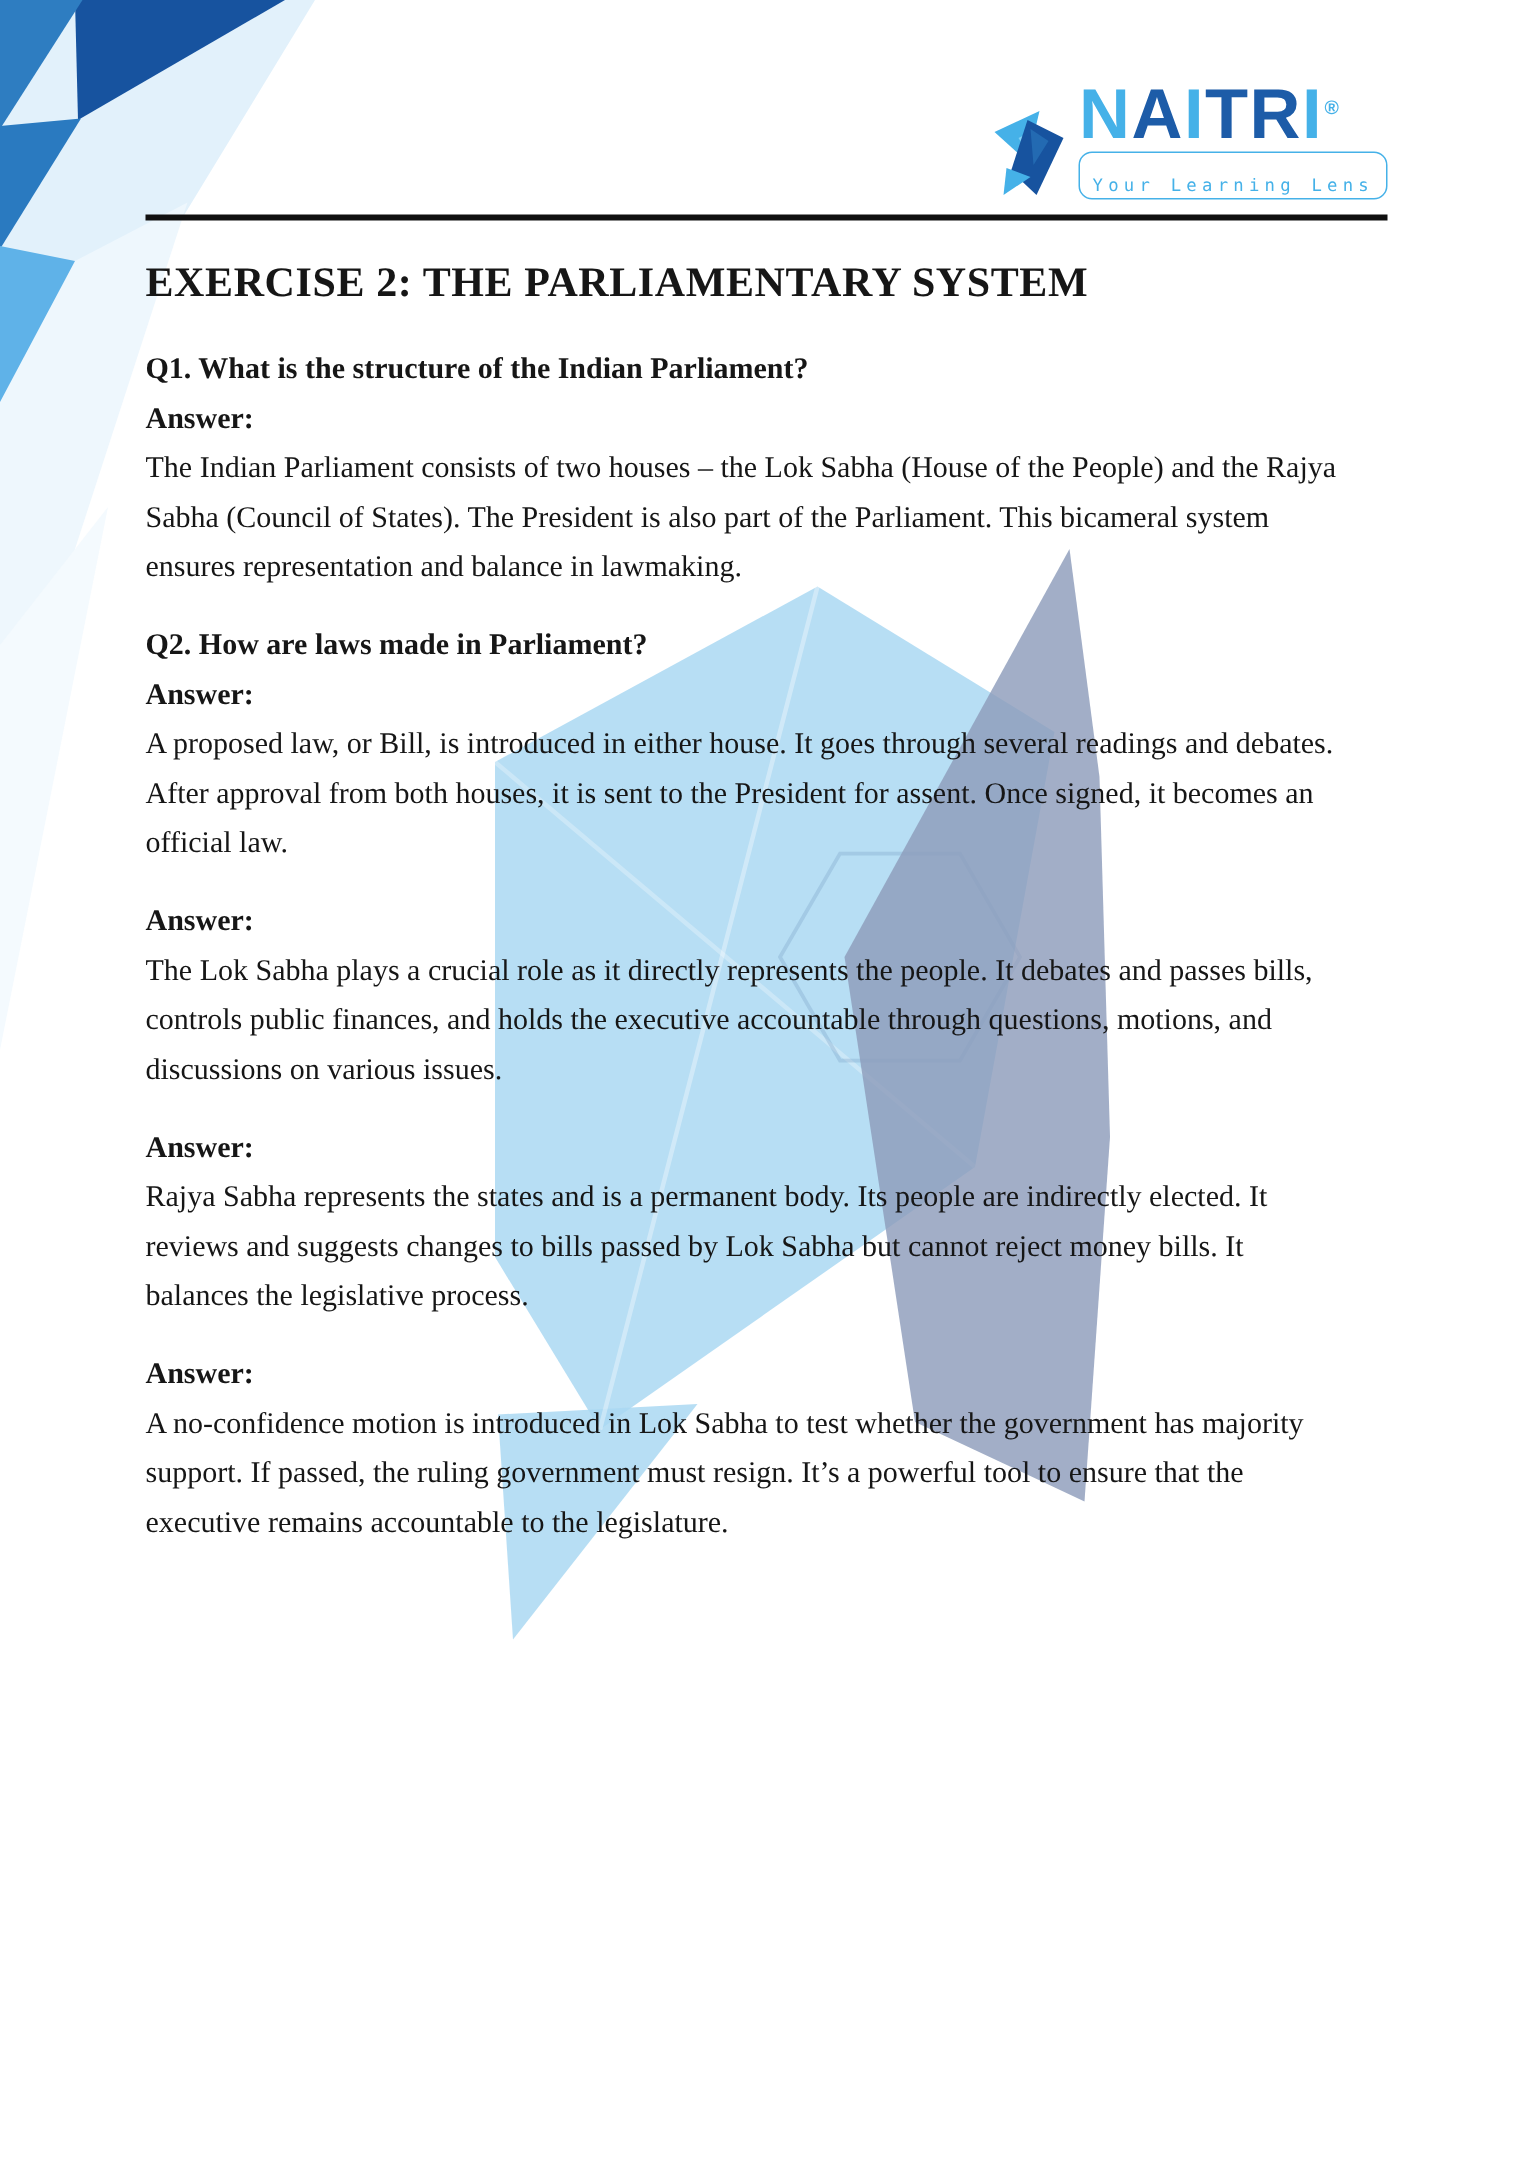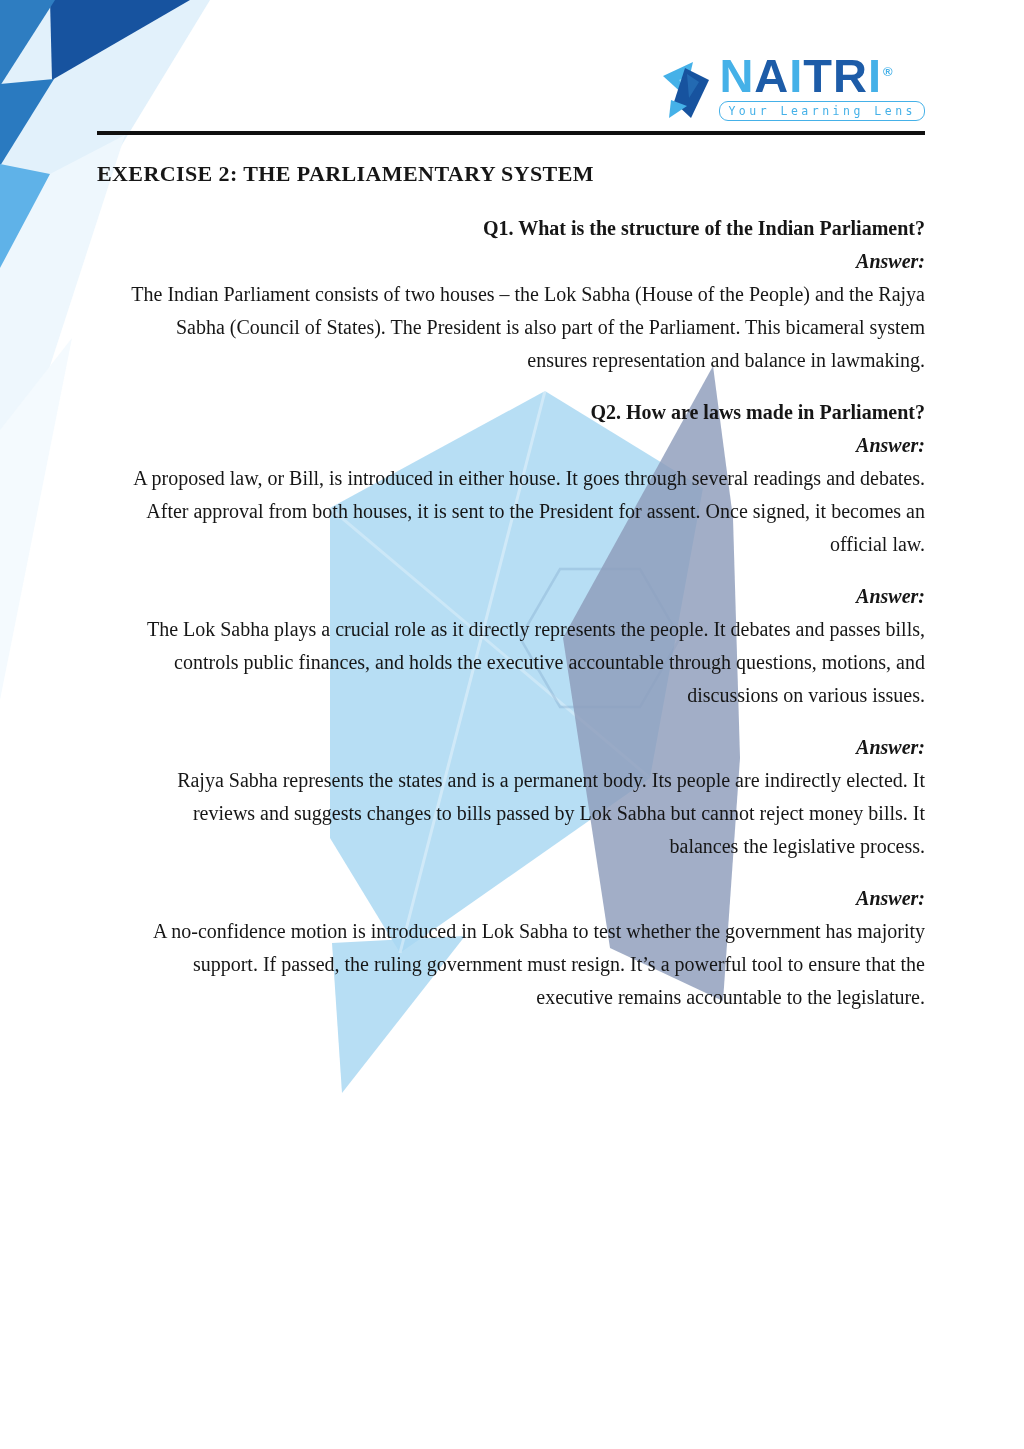--- a/index.html
+++ b/index.html
@@ -53,47 +53,47 @@
     vertical-align: top;
     position: relative;
     top: -4px;
     left: 1px;
   }
   .tagline-box {
     margin-top: 3px;
     align-self: stretch;
     border: 1.5px solid #45b1e8;
     border-radius: 9px;
-    padding: 2px 8px 2px 8px;
+    padding: 14px 8px 2px 8px;
     font-family: "DejaVu Sans Mono", monospace;
     font-size: 11.5px;
     letter-spacing: 3.5px;
     color: #45b1e8;
     text-align: center;
     white-space: nowrap;
   }
 
   .rule {
     margin: 10px 99px 0 97px;
     height: 4px;
     background: #101010;
   }
 
   .page-title {
     margin: 26px 99px 0 97px;
-    font-size: 22px;
+    font-size: 28px;
     font-weight: bold;
     letter-spacing: 0.4px;
   }
 
   .qa-wrap { padding: 0 99px 0 97px; }
-  .qa { margin-top: 19px; font-size: 20px; line-height: 33px; text-align: right; }
+  .qa { margin-top: 19px; font-size: 20px; line-height: 33px; }
   .qa:first-child { margin-top: 25px; }
   .q-heading { font-size: 20px; font-weight: bold; line-height: 33px; }
-  .answer-label { font-weight: bold; font-style: italic; }
+  .answer-label { font-weight: bold; }
   .answer-text { white-space: pre-line; }
 </style>
 </head>
 <body>
 
 <div class="page">
 
   <svg class="corner-decoration" viewBox="0 0 340 720" aria-hidden="true">
     <polygon points="0,0 210,0 0,345" fill="#e2f1fb"></polygon>
     <polygon points="0,200 125,135 0,520" fill="#eef7fd"></polygon>

